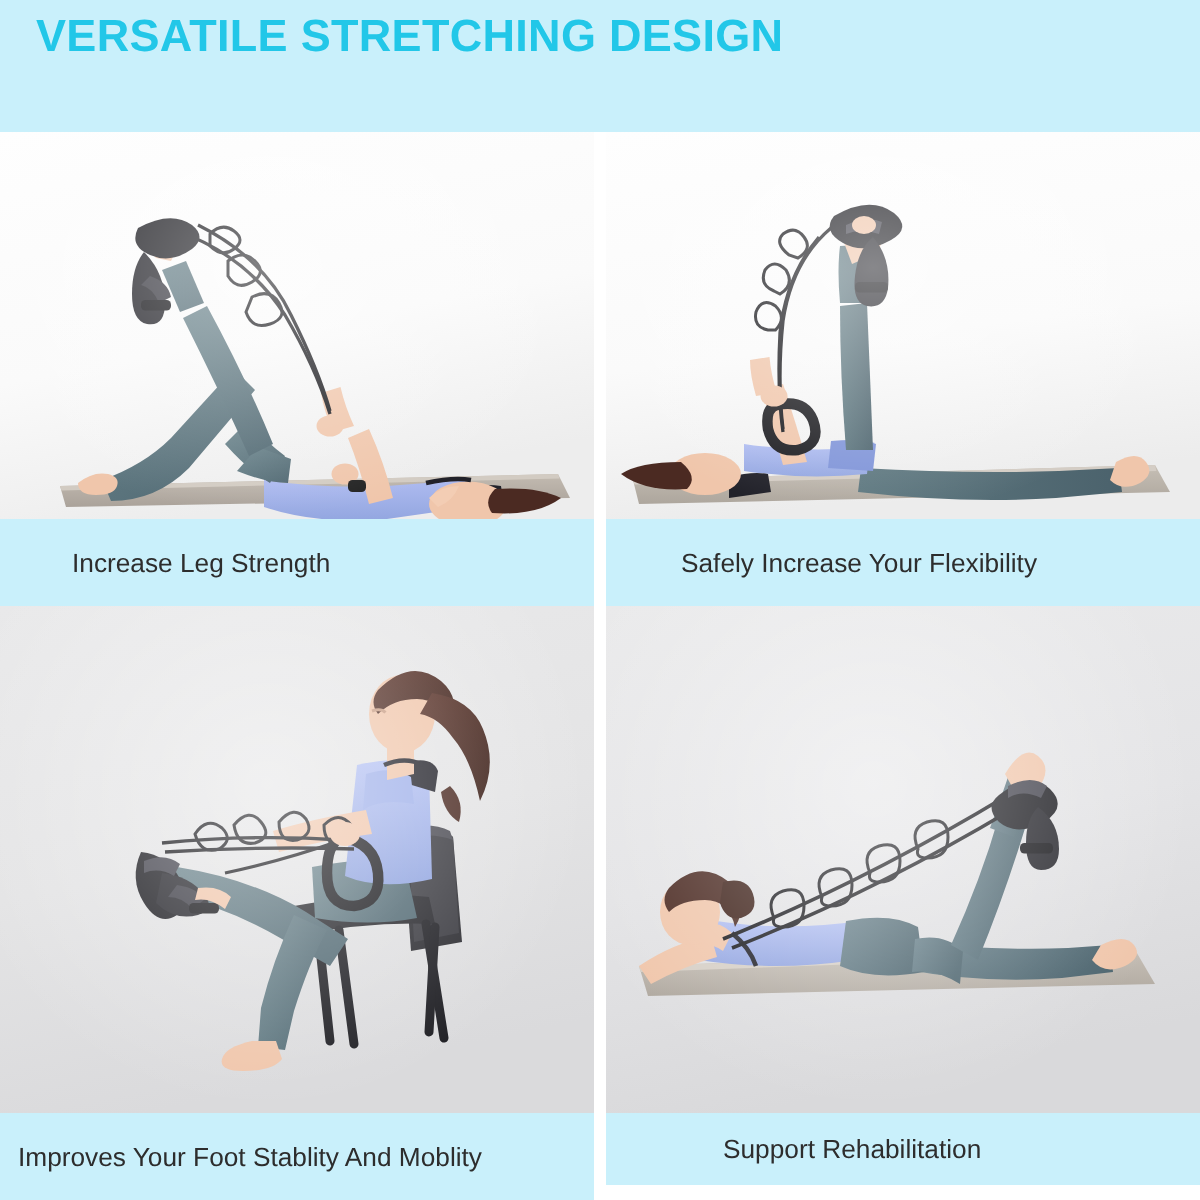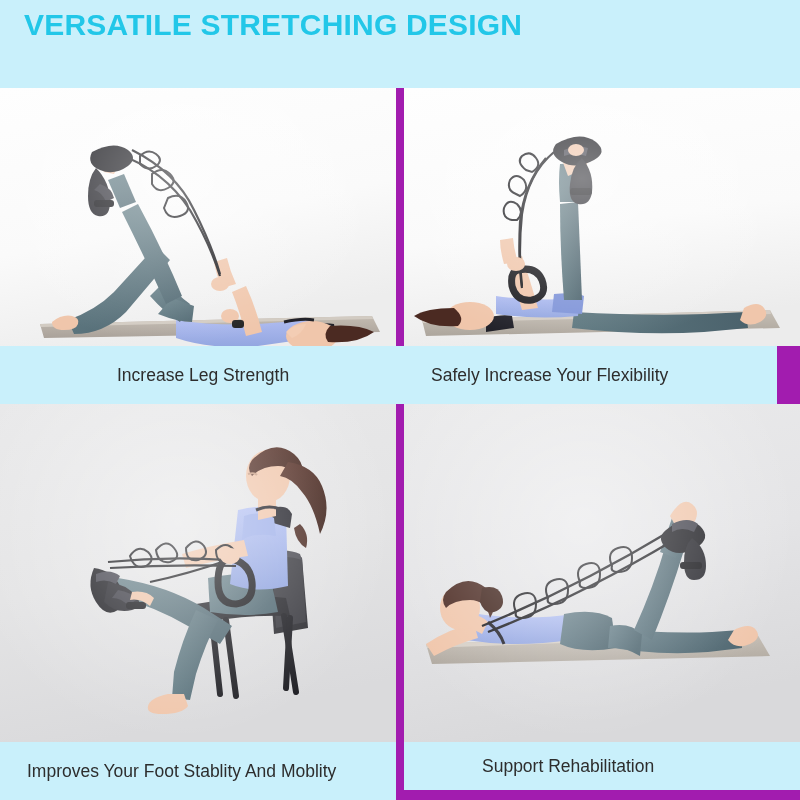--- a/index.html
+++ b/index.html
@@ -2,21 +2,21 @@
 <html><head>
 <meta charset="utf-8">
 <style>
   * { margin:0; padding:0; box-sizing:border-box; }
   html,body { width:800px; height:800px; }
   body {
     font-family:"Liberation Sans", sans-serif;
     background:#c9f0fb;
     overflow:hidden;
   }
-  #sheet { position:relative; width:800px; height:800px; background:#a21caf; }
+  #sheet { position:relative; width:800px; height:800px; background:#ffffff; }
 
   
   .header { position:absolute; left:0; top:0; width:800px; height:88px; background:#c9f0fb; }
   .header h1 {
     position:absolute; left:24px; top:8px;
     font-size:30px; line-height:33px;
     font-weight:bold; letter-spacing:0.2px;
     color:#22c7e8;
     text-transform:uppercase;
     font-family:"Liberation Sans", sans-serif;
@@ -33,29 +33,29 @@
     color:#2d2d2d;
     font-size:17.5px;
     display:flex; align-items:center;
   }
   .caption span { display:block; }
 
   
   #cell1 { left:0;   top:88px;  width:396px; height:258px; }
   #cell2 { left:404px; top:88px;  width:396px; height:258px; }
   #cap1  { left:0;   top:346px; width:396px; height:58px; }
-  #cap2  { left:381px; top:346px; width:396px; height:58px; }
+  #cap2  { left:404px; top:346px; width:396px; height:58px; }
   #cell3 { left:0;   top:404px; width:396px; height:338px; }
   #cell4 { left:404px; top:404px; width:396px; height:338px; }
   #cap3  { left:0;   top:742px; width:396px; height:58px; }
   #cap4  { left:404px; top:742px; width:396px; height:48px; }
 
-  #cap1 span { padding-left:117px;text-align:right; }
+  #cap1 span { padding-left:48px;text-align:right; }
   #cap2 span { padding-left:50px; }
-  #cap3 span { padding-left:27px; }
+  #cap3 span { padding-left:12px; }
   #cap4 span { padding-left:78px; }
 
   
   .bg-white { background:linear-gradient(170deg,#fdfdfd 0%,#fbfbfb 35%,#efefef 100%); }
   .bg-gray  { background:linear-gradient(165deg,#e6e6e6 0%,#e3e3e4 45%,#dcdcde 100%); }
 
   
   .vig { position:absolute; inset:0; background:radial-gradient(ellipse at 45% 35%, rgba(255,255,255,0.45) 0%, rgba(255,255,255,0) 70%); }
 
   svg { display:block; }

